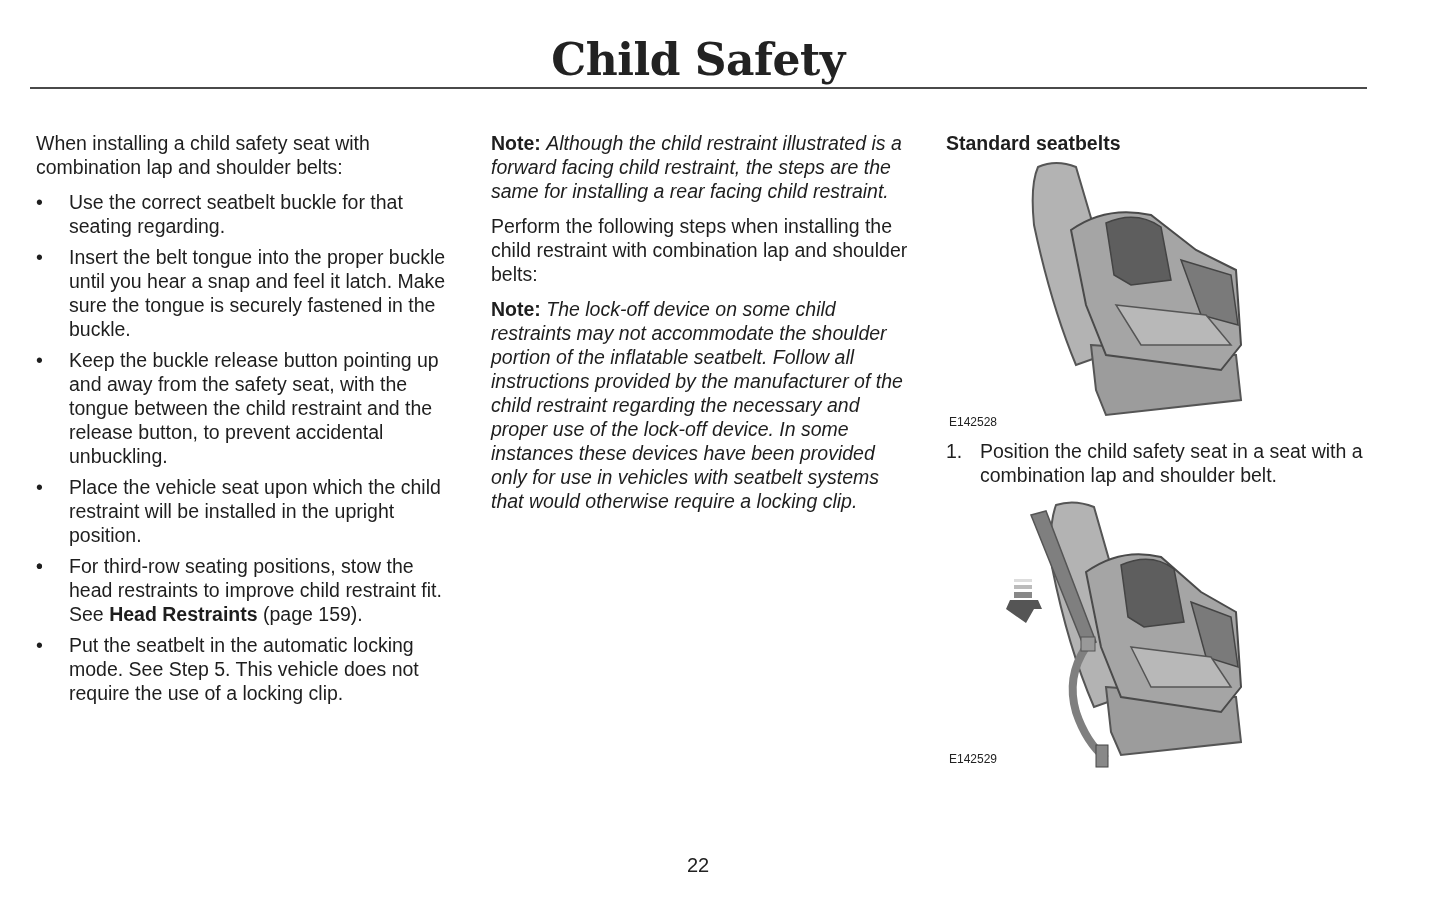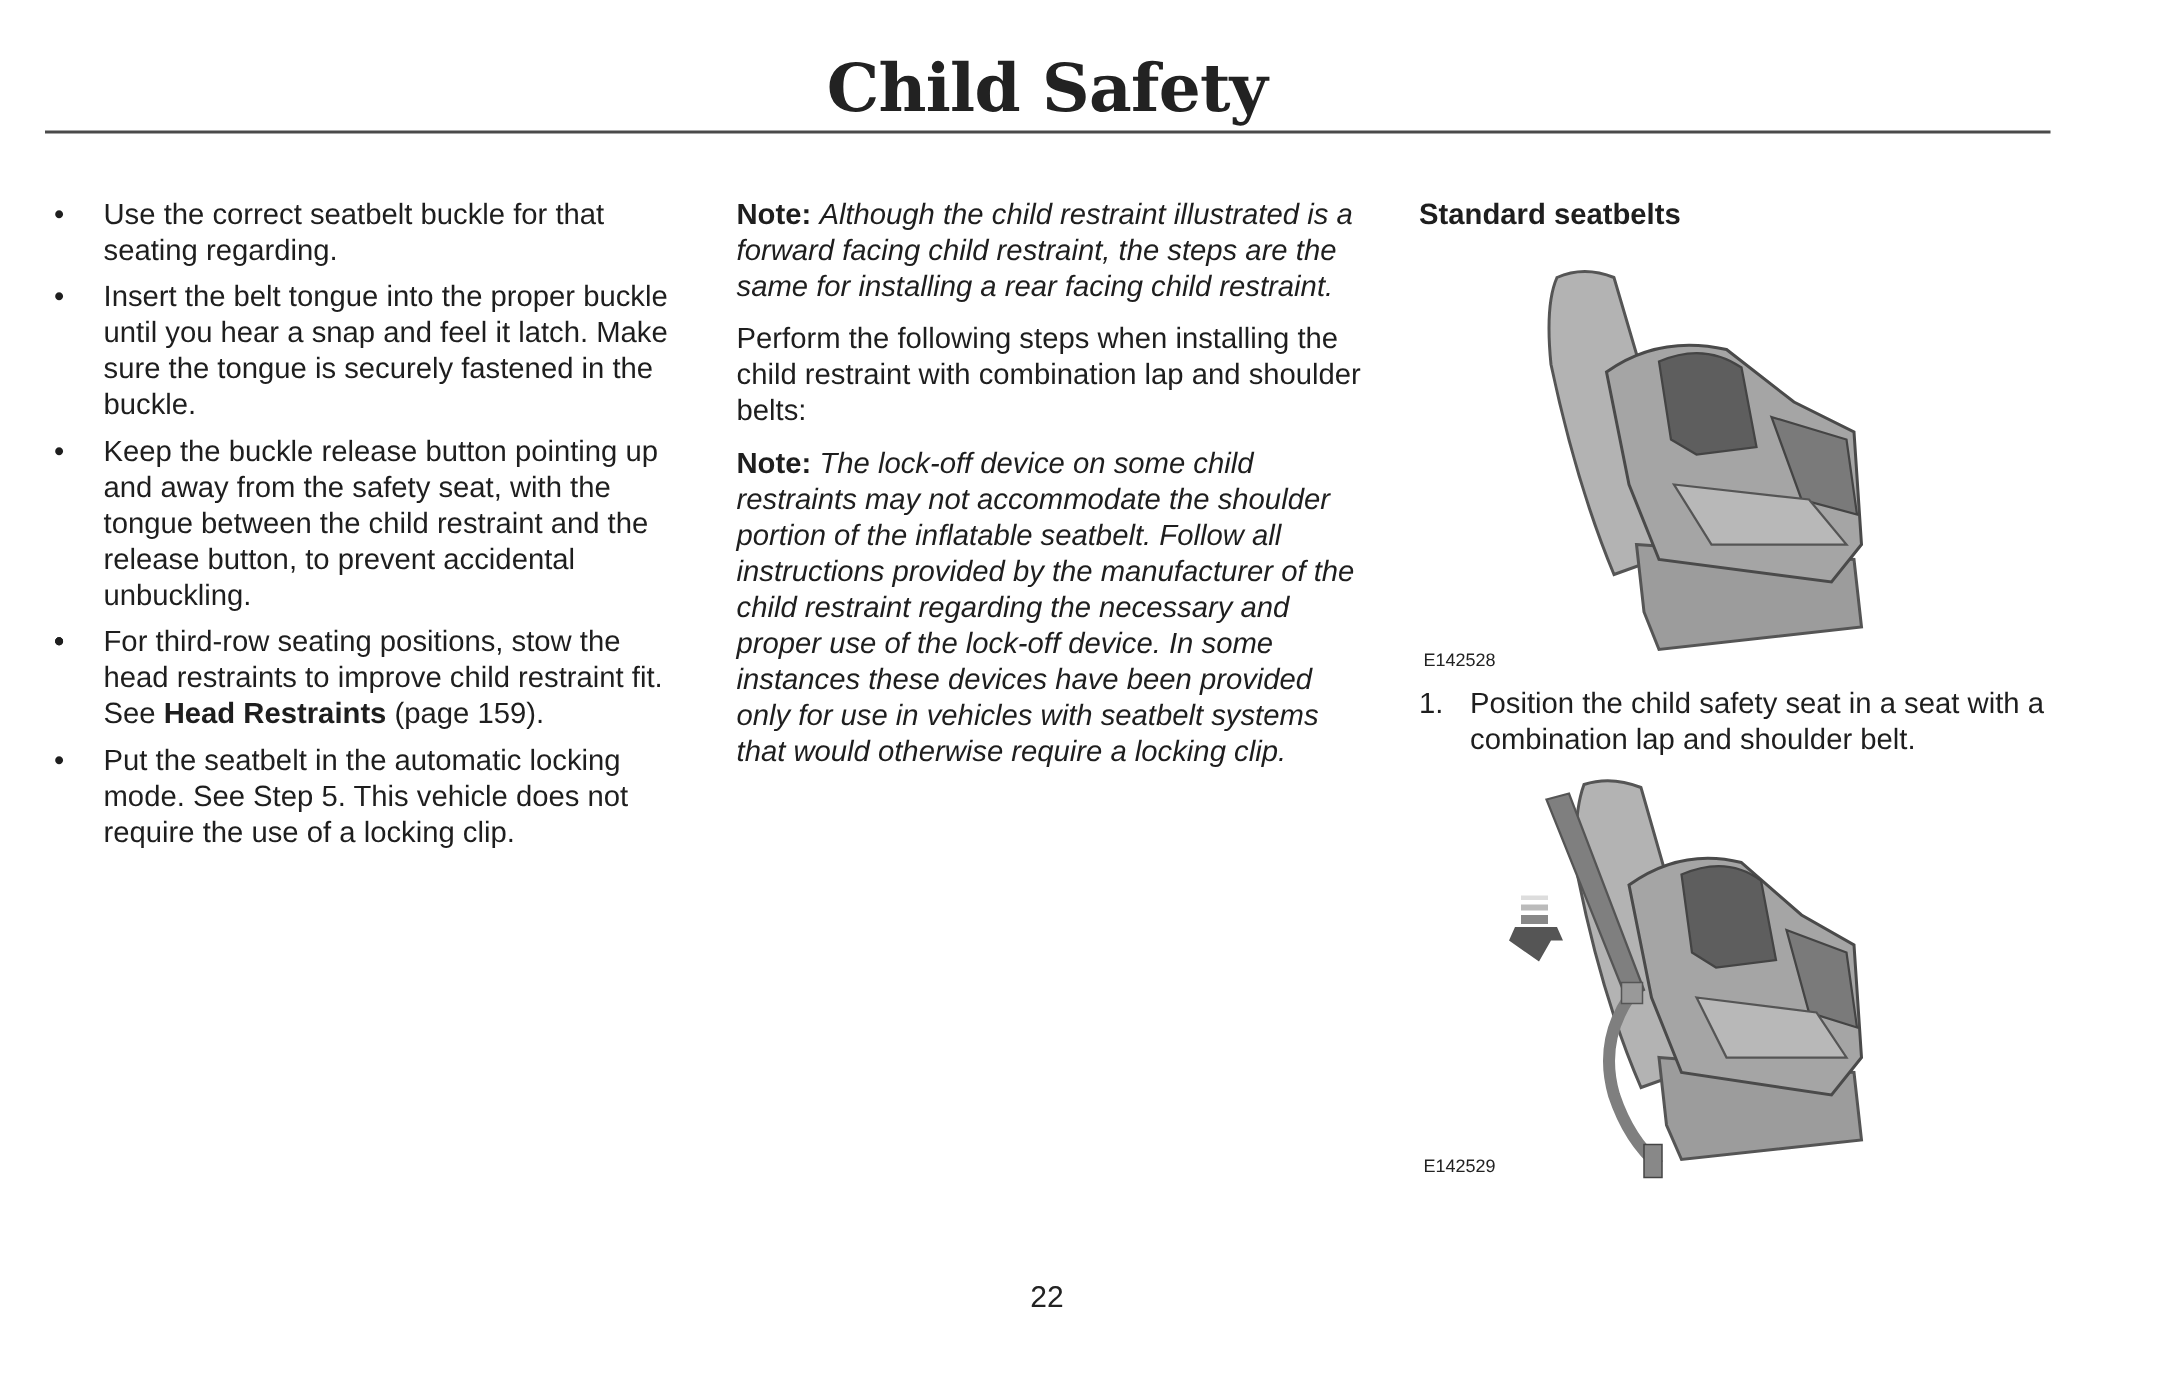--- a/index.html
+++ b/index.html
@@ -11,41 +11,42 @@
   .col { position: absolute; top: 131px; font-size: 19.5px; line-height: 24px; }
   .col1 { left: 36px; width: 420px; }
   .col2 { left: 491px; width: 420px; }
   .col3 { left: 946px; width: 430px; }
   p { margin: 0 0 11px 0; }
   ul { list-style: none; margin: 0; padding: 0; }
   li { position: relative; padding-left: 33px; margin-bottom: 7px; }
   li .bullet { position: absolute; left: 0; top: 0; }
   .note-label { font-weight: bold; font-style: normal; }
   .note-body { font-style: italic; }
-  .heading { font-weight: bold; margin-bottom: 18px; }
+  .heading { font-weight: bold; }
   .fig { position: relative; width: 330px; }
   .fig svg { display: block; }
   .fig-id { position: absolute; left: 3px; font-size: 12px; color: #222; }
   .step { position: relative; padding-left: 34px; margin: 14px 0 10px 0; }
   .step .num { position: absolute; left: 0; top: 0; }
   .page-num { position: absolute; top: 854px; left: 0; width: 1396px; text-align: center; font-size: 20px; color: #222; }
   .bold-link { font-weight: bold; }
 </style>
 </head>
 <body>
 
 <div class="title">Child Safety</div>
 <div class="rule"></div>
 
 <div class="col col1">
+  <p>When installing a child safety seat with combination lap and shoulder belts:</p>
   <ul>
     <li><span class="bullet">•</span><span>Use the correct seatbelt buckle for that seating regarding.</span></li>
     <li><span class="bullet">•</span><span>Insert the belt tongue into the proper buckle until you hear a snap and feel it latch. Make sure the tongue is securely fastened in the buckle.</span></li>
     <li><span class="bullet">•</span><span>Keep the buckle release button pointing up and away from the safety seat, with the tongue between the child restraint and the release button, to prevent accidental unbuckling.</span></li>
-    <li><span class="bullet">•</span></li>
+    <li><span class="bullet">•</span><span>Place the vehicle seat upon which the child restraint will be installed in the upright position.</span></li>
     <li><span class="bullet">•</span></li>
     <li><span class="bullet">•</span><span>For third-row seating positions, stow the head restraints to improve child restraint fit.  See </span><span class="bold-link">Head Restraints</span><span> (page 159).</span></li>
     <li><span class="bullet">•</span><span>Put the seatbelt in the automatic locking mode. See Step 5. This vehicle does not require the use of a locking clip.</span></li>
   </ul>
 </div>
 
 <div class="col col2">
   <p><span class="note-label">Note:</span> <span class="note-body">Although the child restraint illustrated is a forward facing child restraint, the steps are the same for installing a rear facing child restraint.</span></p>
   <p>Perform the following steps when installing the child restraint with combination lap and shoulder belts:</p>
   <p><span class="note-label">Note:</span> <span class="note-body">The lock-off device on some child restraints may not accommodate the shoulder portion of the inflatable seatbelt. Follow all instructions provided by the manufacturer of the child restraint regarding the necessary and proper use of the lock-off device. In some instances these devices have been provided only for use in vehicles with seatbelt systems that would otherwise require a locking clip.</span></p>

